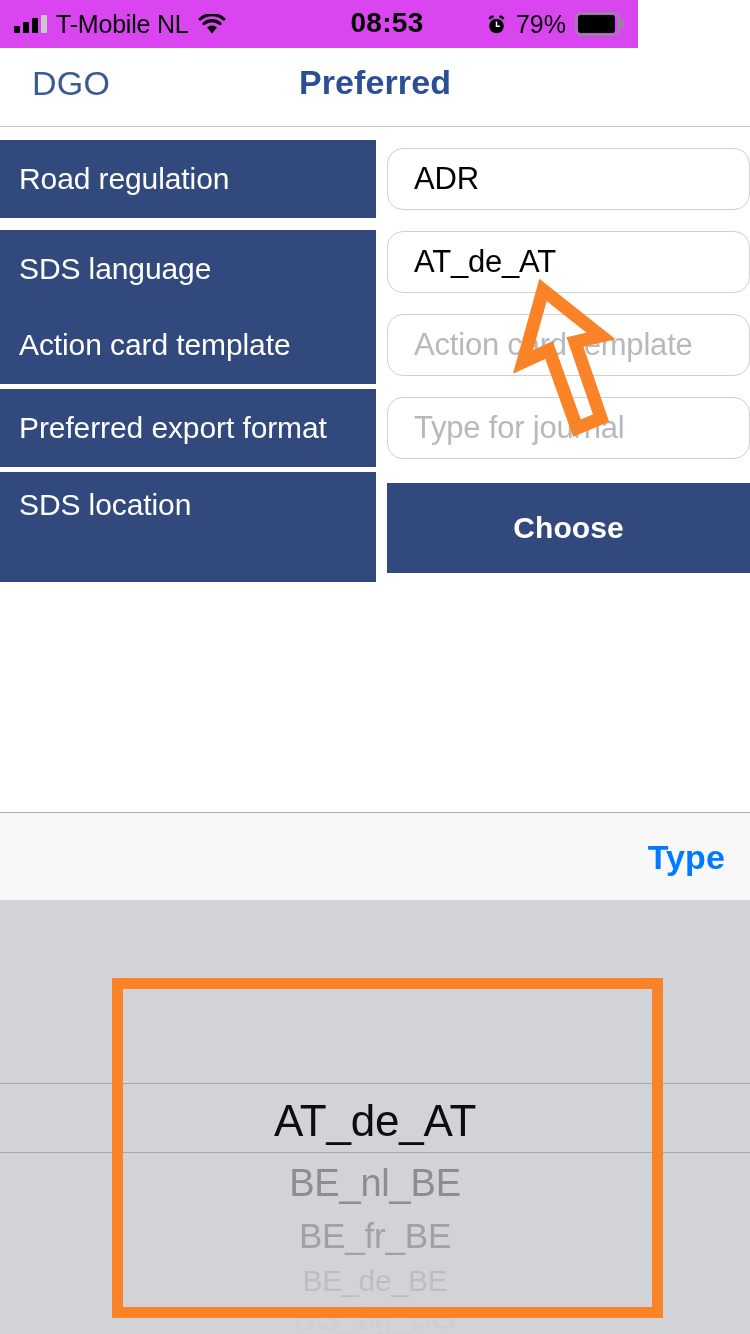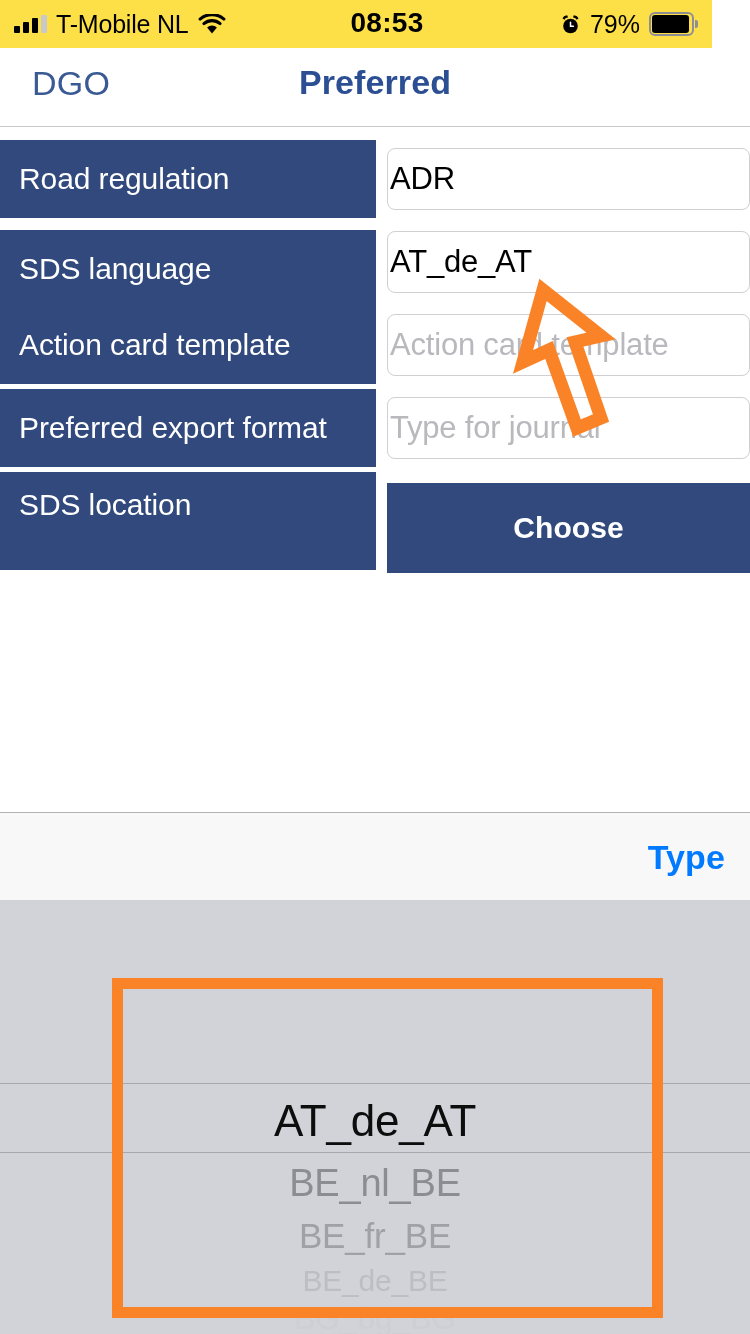--- a/index.html
+++ b/index.html
@@ -8,22 +8,22 @@
     font-family: "Liberation Sans", sans-serif;
     background:#ffffff;
     position:relative;
     overflow:hidden;
     -webkit-font-smoothing:antialiased;
   }
   .screen { position:relative; width:750px; height:1334px; background:#fff; }
 
   
   .statusbar {
-    position:absolute; top:0; left:0; width:712px; height:48px;
-    background:#fde047;
+    position:absolute; top:0; left:0; width:638px; height:48px;
+    background:#d946ef;
   }
   .sb-left {
     position:absolute; left:14px; top:7px; height:34px;
     display:flex; align-items:center; gap:9px;
   }
   .signal { display:flex; align-items:flex-end; gap:3px; height:18px; }
   .signal i { display:block; width:6px; background:#000; border-radius:1px; }
   .signal i:nth-child(1){ height:7px; }
   .signal i:nth-child(2){ height:11px; }
   .signal i:nth-child(3){ height:15px; }
@@ -75,23 +75,23 @@
   .label-cell {
     position:absolute; left:0; top:0; width:376px;
     background:#31497c; color:#ffffff;
     display:flex; align-items:center;
     padding-left:19px;
     font-size:30px; letter-spacing:-0.1px;
   }
   .value-cell { position:absolute; left:387px; top:0; right:0; }
   .tf {
     display:block; width:100%; height:100%;
-    border:1px solid #cfcfd4; border-radius:8px; background:#fff;
-    font-family:"Liberation Sans", sans-serif;
-    font-size:31px; color:#000; padding:0 2px;
+    border:1px solid #cfcfd4; border-radius:16px; background:#fff;
+    font-family:"Liberation Sans", sans-serif;
+    font-size:31px; color:#000; padding:0 26px;
     letter-spacing:-0.2px; outline:none;
   }
   .tf::placeholder { color:#b8b8bd; }
   .choose-btn {
     display:block; width:100%; height:100%;
     background:#31497c; color:#fff; border:none;
     font-family:"Liberation Sans", sans-serif;
     font-size:30px; font-weight:bold; letter-spacing:0.1px;
     cursor:pointer;
   }
@@ -212,21 +212,21 @@
     </div>
 
     <div class="row" style="height:83px;">
       <div class="label-cell" style="height:78px;">Preferred export format</div>
       <div class="value-cell" style="height:62px; top:8px; right:0px;">
         <input class="tf" type="text" placeholder="Type for journal" style="">
       </div>
     </div>
 
     <div class="row" style="height:100px;">
-      <div class="label-cell" style="height:98px; align-items:flex-start; padding-top:16px;">SDS location</div>
+      <div class="label-cell" style="height:110px; align-items:flex-start; padding-top:16px;">SDS location</div>
       <div class="value-cell" style="height:90px; top:11px; right:0px;">
         <button class="choose-btn">Choose</button>
       </div>
     </div>
 
   </div>
 
   <div class="picker-toolbar">
     <button class="done-btn">Type</button>
   </div>

